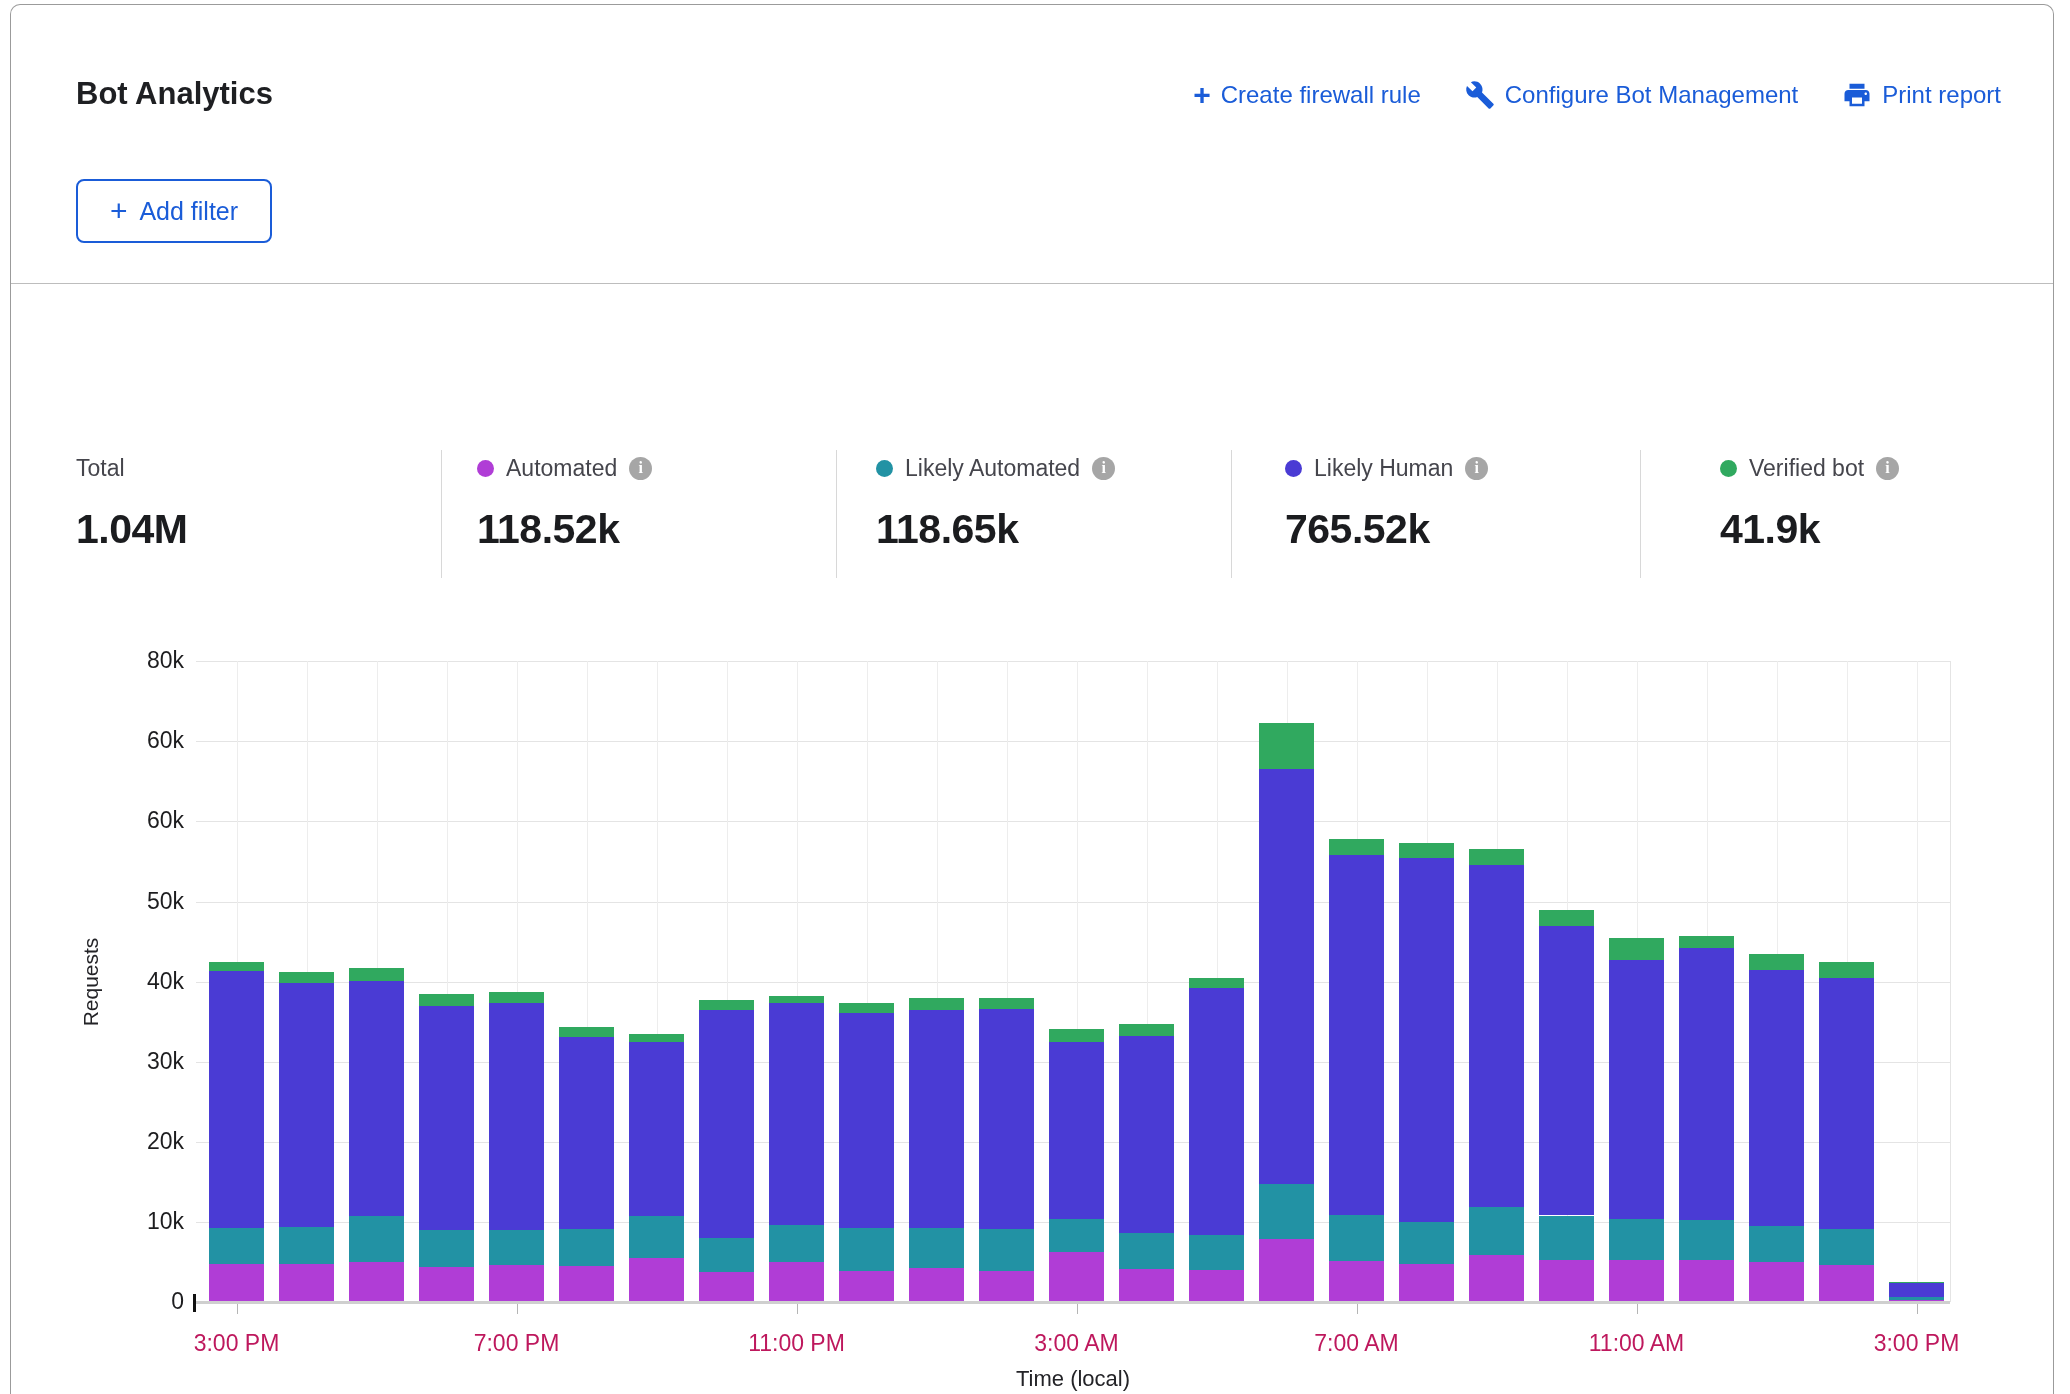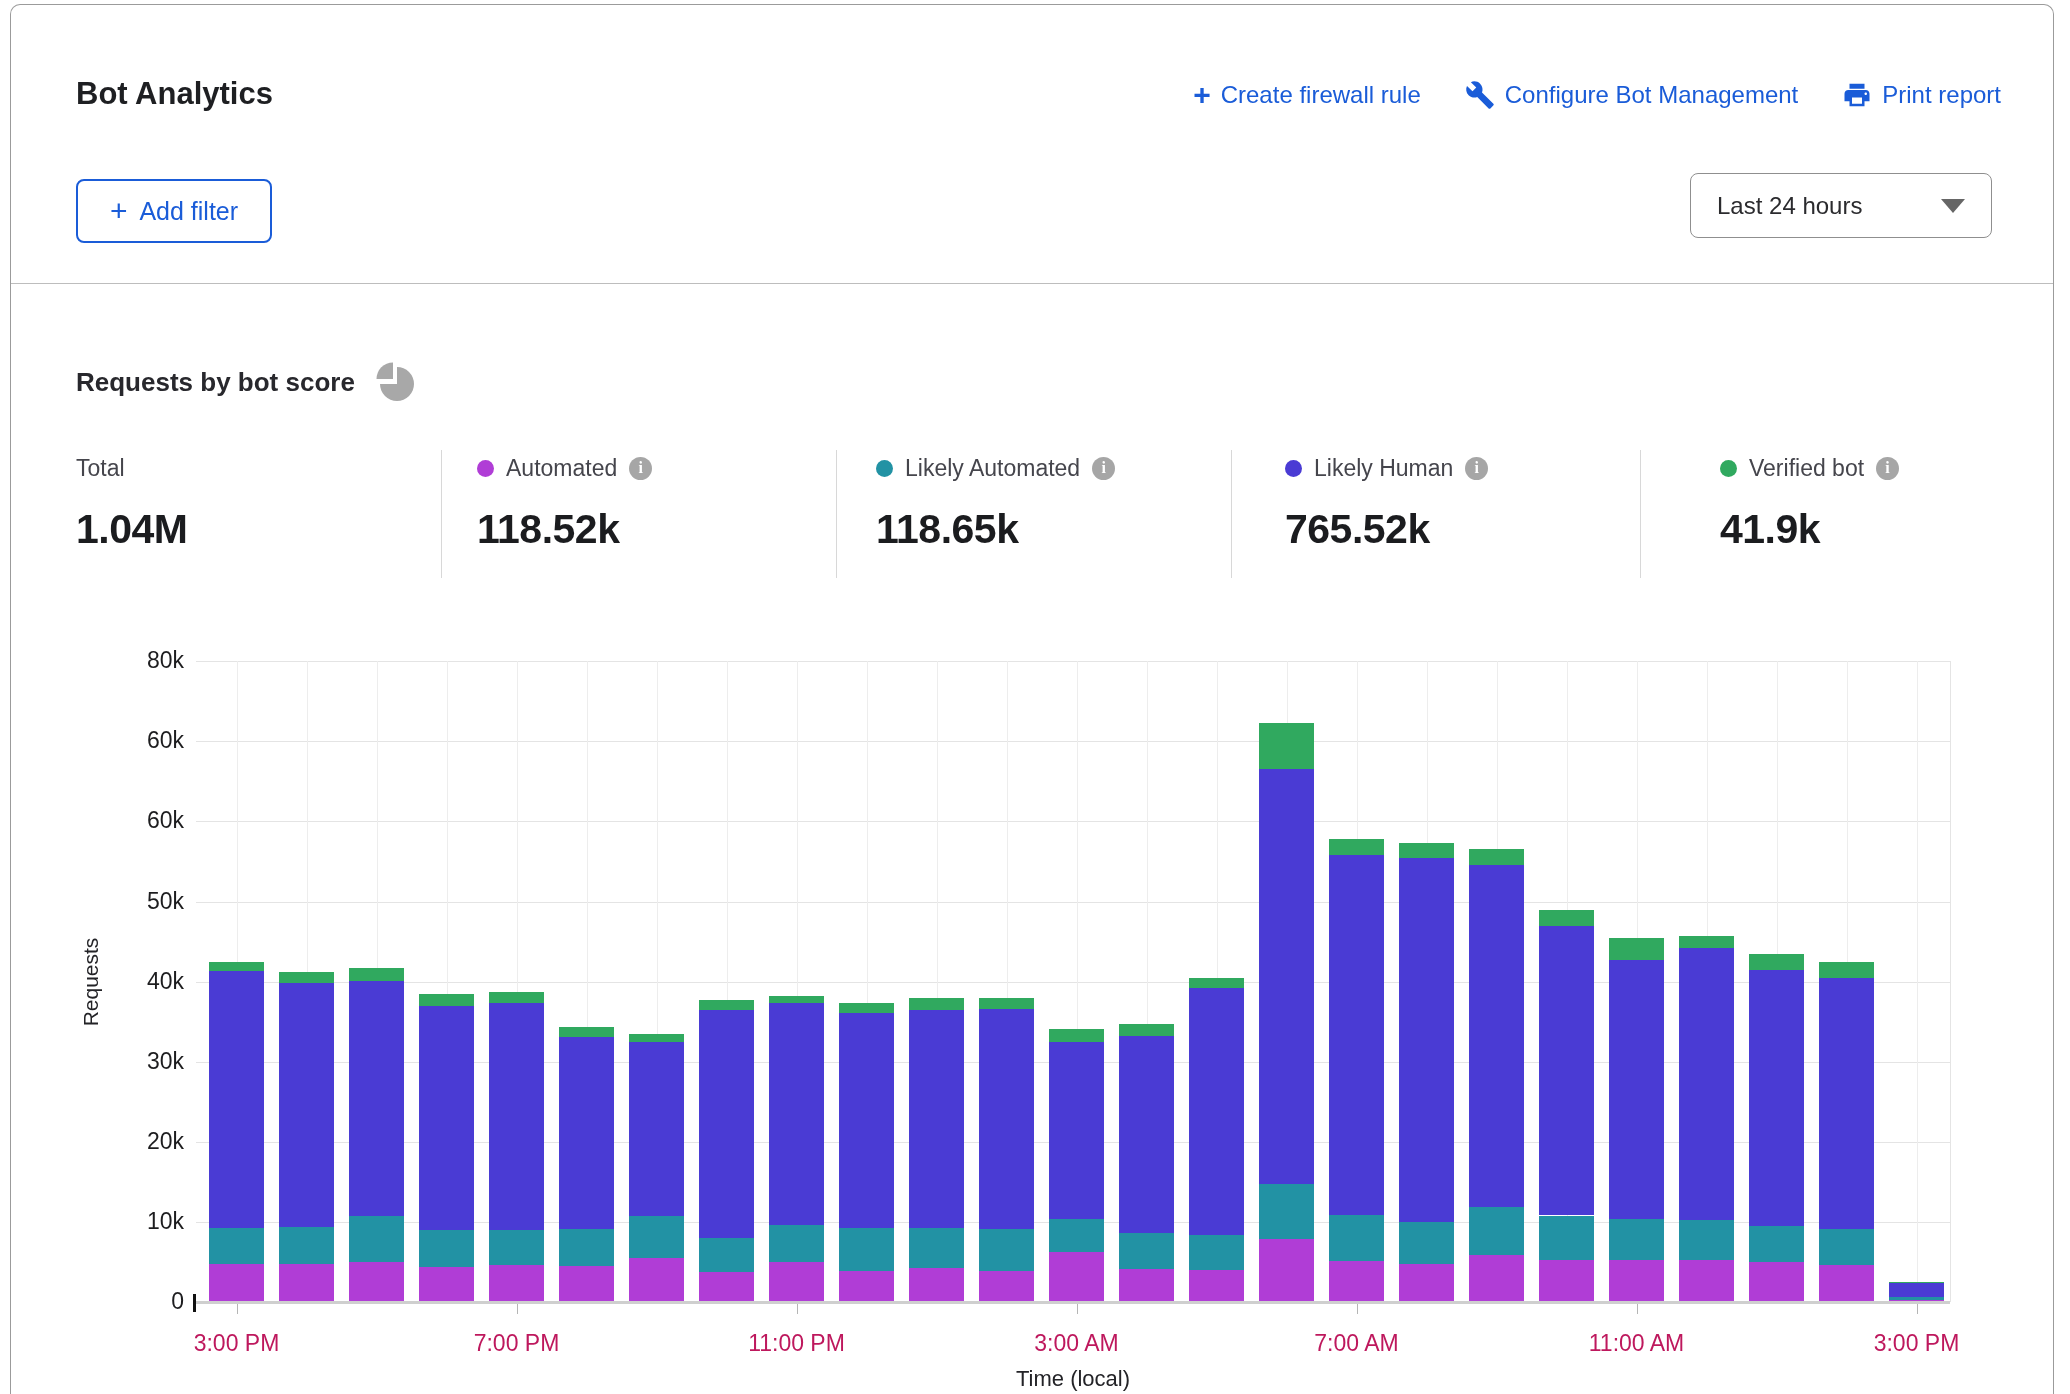--- a/index.html
+++ b/index.html
@@ -78,36 +78,23 @@
         </span>
         <span>Print report</span>
       </span>
     </div>
 
   <button class="btn-add">
     <span class="plus-glyph">+</span>
     <span>Add filter</span>
   </button>
 
-  <div class="dropdown">
-    <span>Last 24 hours</span>
-    <span class="chev"></span>
-  </div>
 
   <div class="divider-h"></div>
 
-  <div class="section-heading">
-    <span>Requests by bot score</span>
-    <span style="display:inline-flex;">
-      <svg width="44" height="44" viewBox="0 0 44 44">
-        <path d="M24 24 L24 7 A17 17 0 1 1 7 24 Z" fill="#a8a8a8"></path>
-        <path d="M20 19 L20 2.5 A16.5 16.5 0 0 0 3.5 19 Z" fill="#a8a8a8"></path>
-      </svg>
-    </span>
-  </div>
 
   <div id="stats">
       <div class="stat-col" style="left: 76px;">
         <div class="stat-label-row">
           <span class="stat-label">Total</span>
         </div>
         <div class="stat-value">1.04M</div>
       </div>
       <div class="stat-col" style="left: 477px;">
         <div class="stat-label-row">

